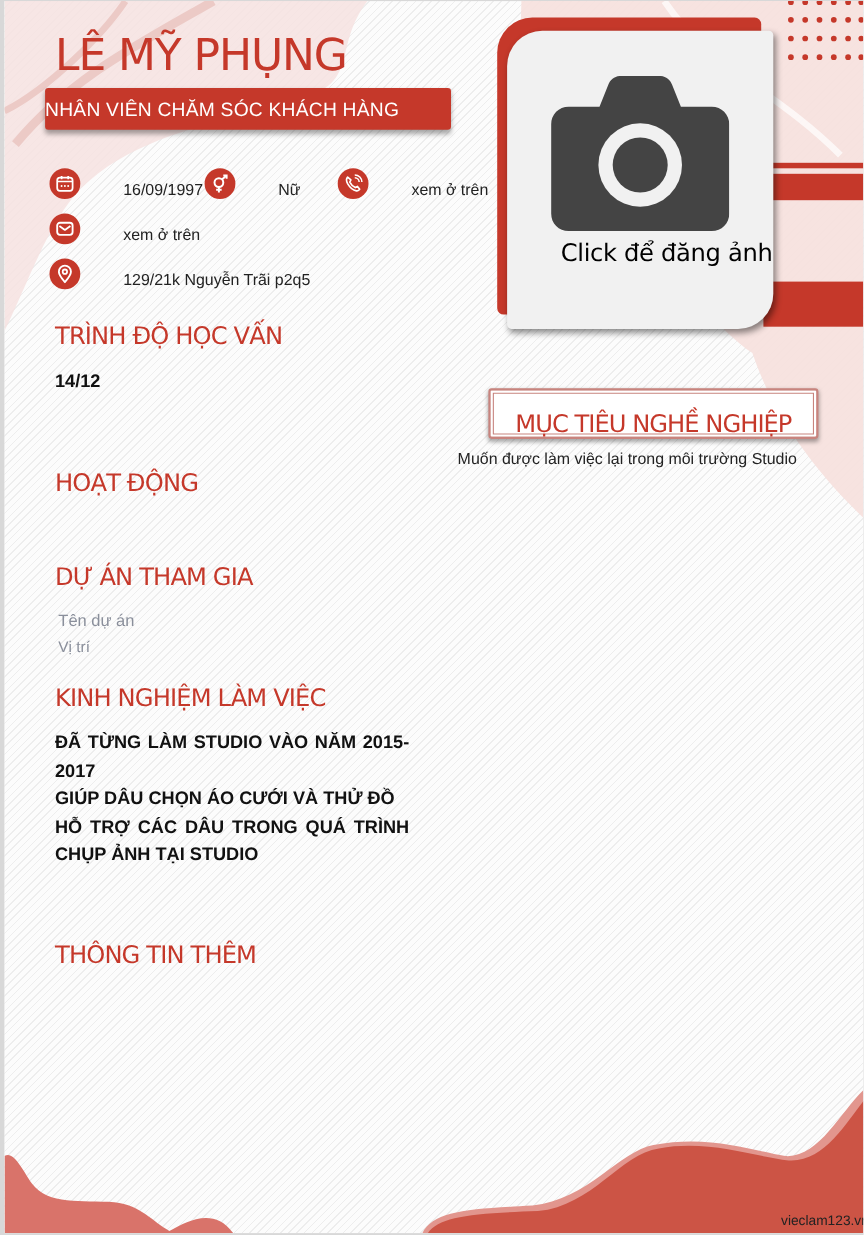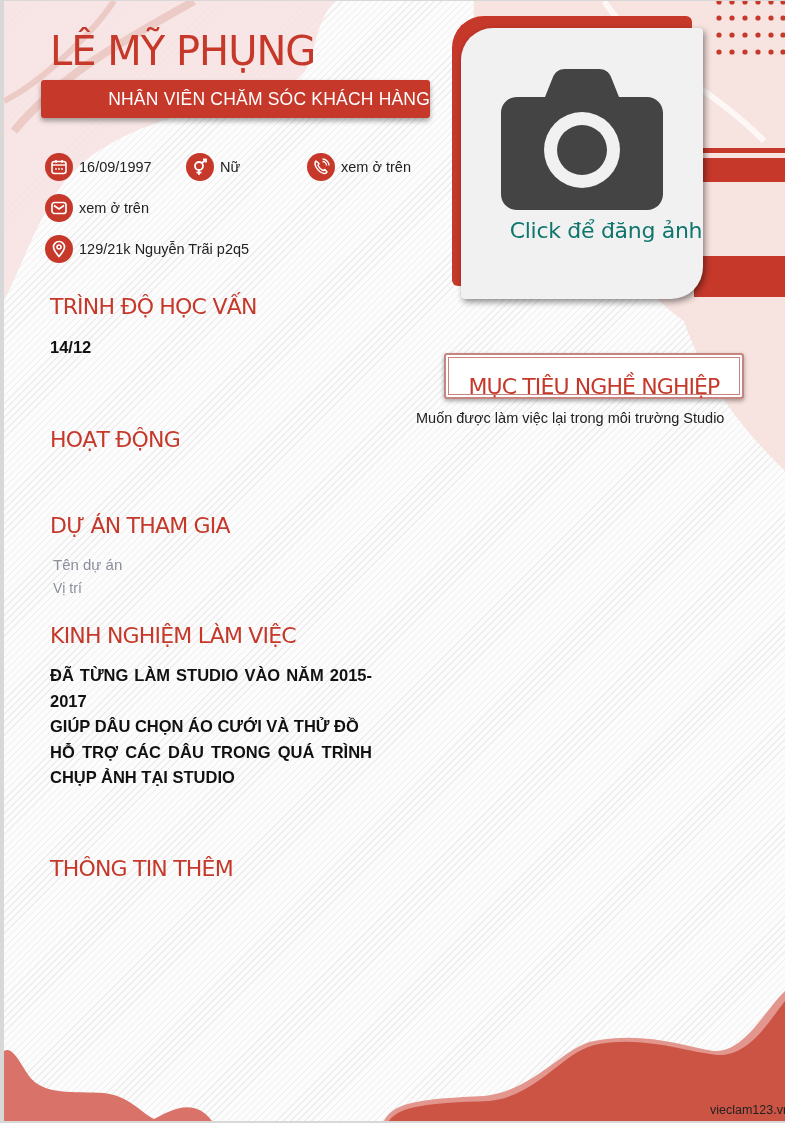--- a/index.html
+++ b/index.html
@@ -17,24 +17,24 @@
   .bg-shapes { position:absolute; left:0; top:0; width:781px; height:1120px; }
   .name {
     position:absolute; left:46px; top:27px; margin:0;
     font-family:"DejaVu Sans", sans-serif; font-weight:400;
     font-size:40px; letter-spacing:-1px; color:#c5382a; white-space:nowrap;
   }
   .job-bar {
     position:absolute; left:37px; top:79px; width:369px; height:38px;
     background:#c5382a; border-radius:3px;
     box-shadow:0 3px 5px rgba(0,0,0,0.35);
-    display:flex; align-items:center; justify-content:flex-end;
-    color:#fff; font-size:17.5px; letter-spacing:0.2px; white-space:nowrap;padding-left:20px;
-  }
-  .info-row { position:absolute; display:flex; align-items:center; }
+    display:flex; align-items:center; justify-content:flex-start;
+    color:#fff; font-size:17.5px; letter-spacing:0.2px; white-space:nowrap;
+  }
+  .info-row { position:absolute; display:flex; align-items:flex-end;gap:33px; }
   .info-icon {
     width:28px; height:28px; border-radius:50%; background:#c5382a;
     display:flex; align-items:center; justify-content:center; flex-shrink:0;
   }
   .info-text { margin-left:6px; font-size:14.5px; color:#222; white-space:nowrap; }
   .sec-title {
     position:absolute; left:46px; margin:0;
     font-family:"DejaVu Sans", sans-serif; font-weight:500;
     font-size:22px; letter-spacing:-0.8px; color:#c5382a; white-space:nowrap;
   }
@@ -52,21 +52,21 @@
   }
   .photo-card {
     position:absolute; left:457px; top:27px; width:242px; height:271px;
     background:#f1f1f1; border-radius:32px 4px 32px 4px;
     box-shadow:2px 3px 6px rgba(0,0,0,0.45);
     display:flex; flex-direction:column; align-items:center;
     cursor:pointer;
   }
   .photo-label {
     margin-top:8px; font-family:"DejaVu Sans", sans-serif;
-    font-size:22px; color:#0f766e; white-space:nowrap; letter-spacing:-0.3px;margin-left:48px;
+    font-size:22px; color:#000000; white-space:nowrap; letter-spacing:-0.3px;margin-left:48px;
   }
   .objective-box {
     position:absolute; left:440px; top:352px; width:296px; height:42px;
     border:2px solid #c8847e; border-radius:3px; background:#fff;
     box-shadow:0 2px 4px rgba(0,0,0,0.35), inset 0 0 0 2px #fff, inset 0 0 0 3px #c8847e;
     display:flex; align-items:center; justify-content:center;
   }
   .objective-title {
     font-family:"DejaVu Sans", sans-serif; font-weight:400;
     font-size:22px; letter-spacing:-0.9px; color:#c5382a; white-space:nowrap;margin-top:20px;

